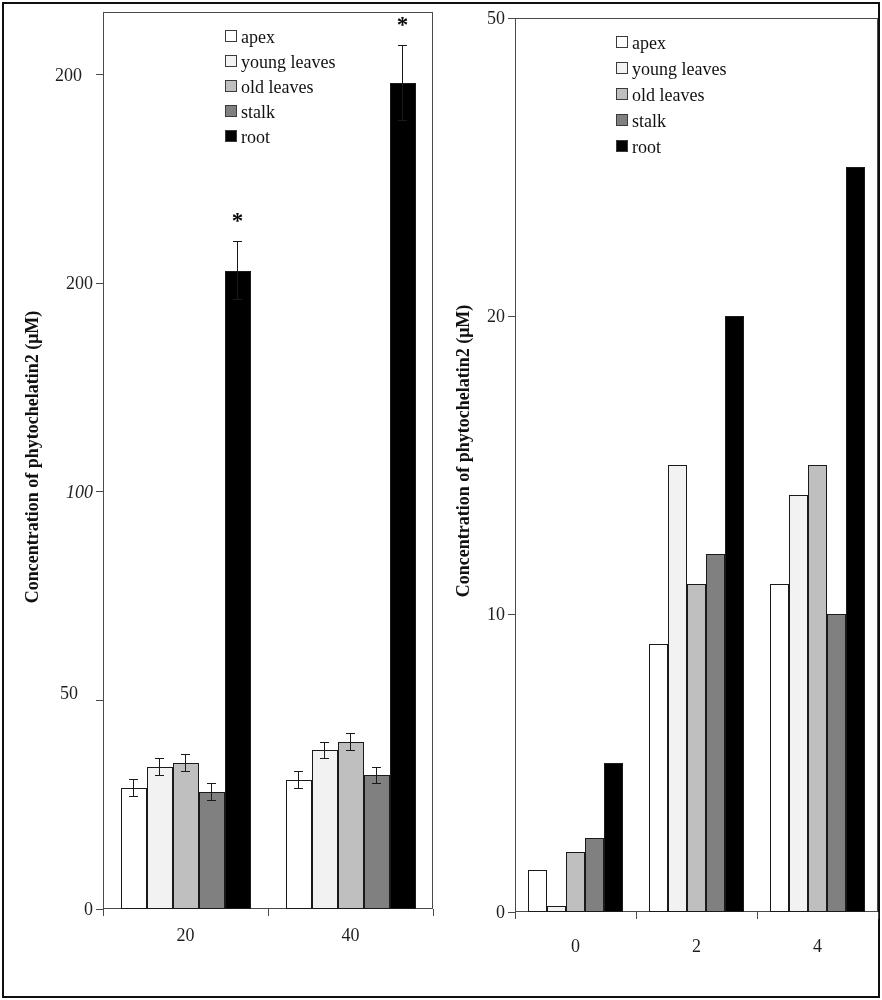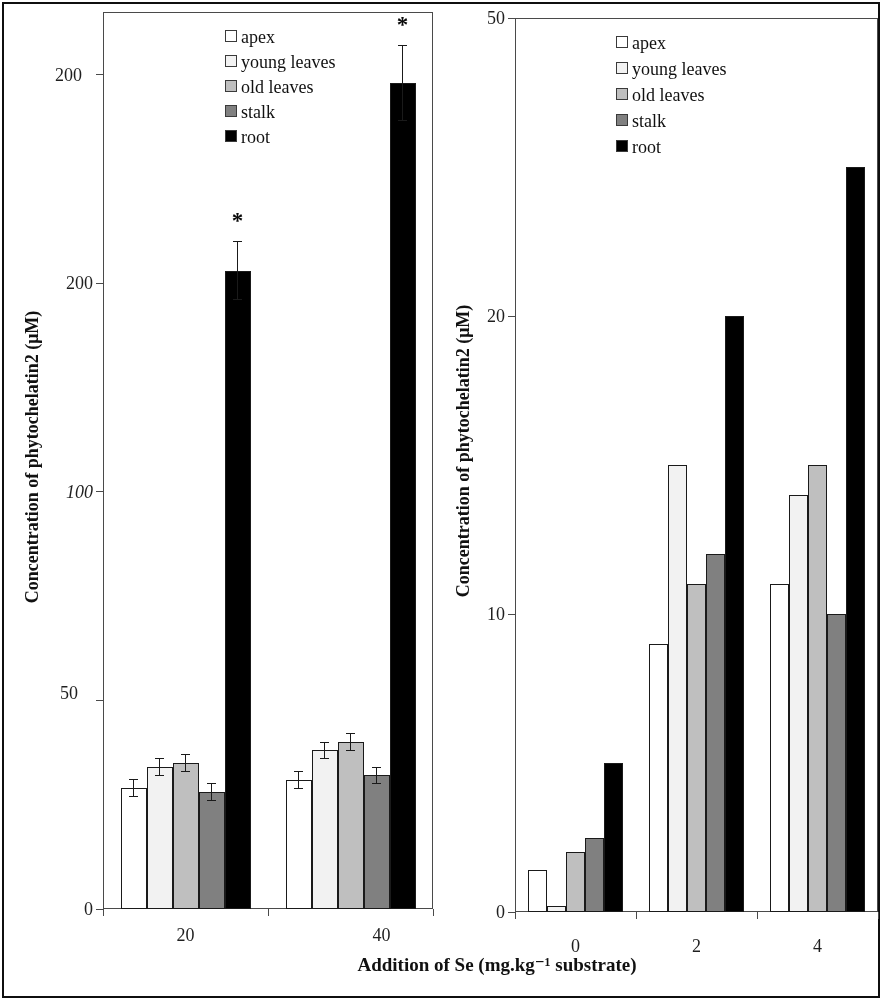--- a/index.html
+++ b/index.html
@@ -28,37 +28,36 @@
   <div class="frame"></div>
 
   <div class="panel-label" style="left:112px;top:20px;">A</div>
   <div class="panel-label" style="left:526px;top:24px;">B</div>
 
   <div class="annotation" style="left:118px;top:163px;">* p &lt; 0.05</div>
 
   <div class="y-title" style="left:-218px;top:446px;width:500px;">Concentration of phytochelatin2 (μM)</div>
   <div class="y-title" style="left:213px;top:440px;width:500px;">Concentration of phytochelatin2 (μM)</div>
 
-  <div class="x-title" style="left:287px;top:954px;width:420px;">Addition of Se (mg.kg⁻¹ substrate)</div>
 <div class="plot-area" style="left: 103px; top: 12px; width: 330px; height: 897px;"></div>
     <div class="tick" style="left: 96px; top: 908.5px; width: 7px; height: 1px;"></div>
     <div class="tick-label" style="left: 45px; top: 899px; width: 48px;">0</div>
     <div class="tick" style="left: 96px; top: 699.895px; width: 7px; height: 1px;"></div>
     <div class="tick-label" style="left: 45px; top: 683px; width: 48px; text-align: center;">50</div>
     <div class="tick" style="left: 96px; top: 491.291px; width: 7px; height: 1px;"></div>
     <div class="tick-label" style="left: 45px; top: 481.791px; width: 48px; font-style: italic;">100</div>
     <div class="tick" style="left: 96px; top: 282.686px; width: 7px; height: 1px;"></div>
     <div class="tick-label" style="left: 45px; top: 273.186px; width: 48px;">200</div>
     <div class="tick" style="left: 96px; top: 74.0814px; width: 7px; height: 1px;"></div>
     <div class="tick-label" style="left: 34px; top: 64.5814px; width: 48px;">200</div>
     <div class="tick" style="left: 102.5px; top: 909px; width: 1px; height: 7px;"></div>
     <div class="tick" style="left: 267.5px; top: 909px; width: 1px; height: 7px;"></div>
     <div class="tick" style="left: 432.5px; top: 909px; width: 1px; height: 7px;"></div>
     <div class="cat-label" style="left: 145.5px; top: 925px; width: 80px;">20</div>
-    <div class="cat-label" style="left: 310.5px; top: 925px; width: 80px; text-align: right;">40</div>
+    <div class="cat-label" style="left: 310.5px; top: 925px; width: 80px;">40</div>
     <div class="bar" style="left: 120.5px; top: 788.009px; width: 26px; height: 120.991px; background: rgb(255, 255, 255);"></div>
     <div class="errline" style="left: 133px; top: 779.665px; width: 1px; height: 16.6884px;"></div>
     <div class="errline" style="left: 129px; top: 779.165px; width: 9px; height: 1px;"></div>
     <div class="errline" style="left: 129px; top: 795.853px; width: 9px; height: 1px;"></div>
     <div class="bar" style="left: 285.5px; top: 779.665px; width: 26px; height: 129.335px; background: rgb(255, 255, 255);"></div>
     <div class="errline" style="left: 298px; top: 771.321px; width: 1px; height: 16.6884px;"></div>
     <div class="errline" style="left: 294px; top: 770.821px; width: 9px; height: 1px;"></div>
     <div class="errline" style="left: 294px; top: 787.509px; width: 9px; height: 1px;"></div>
     <div class="bar" style="left: 146.5px; top: 767.149px; width: 26px; height: 141.851px; background: rgb(242, 242, 242);"></div>
     <div class="errline" style="left: 159px; top: 758.805px; width: 1px; height: 16.6884px;"></div>

